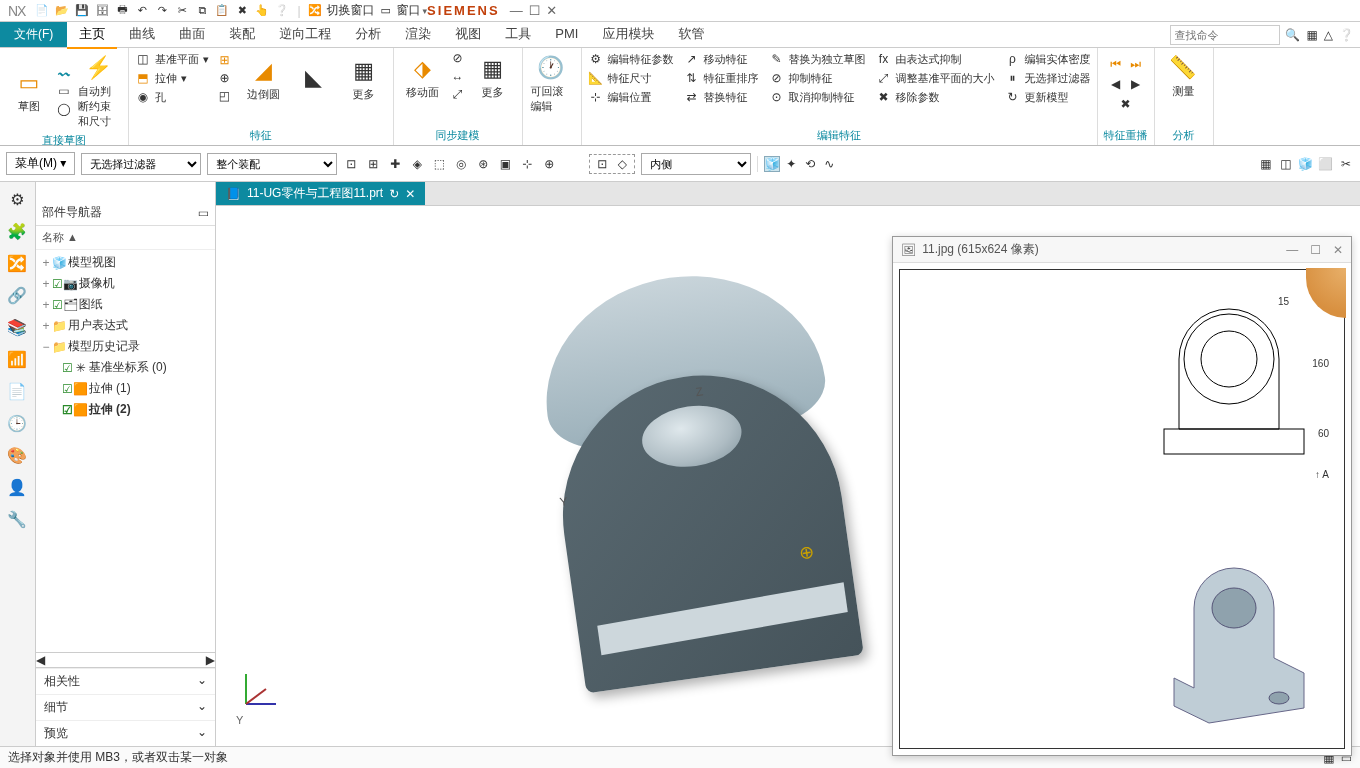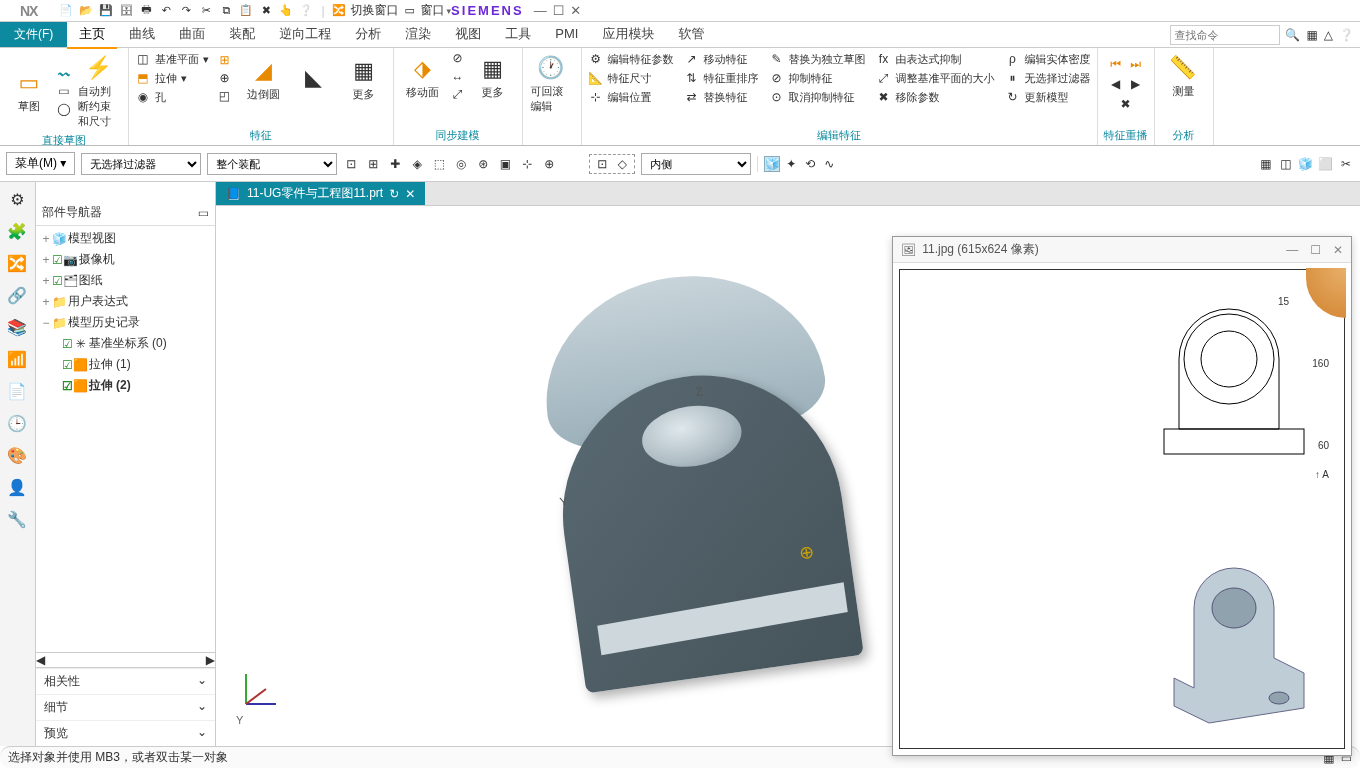--- a/index.html
+++ b/index.html
@@ -1,24 +1,24 @@
 <!DOCTYPE html>
 <html><head>
 <meta charset="utf-8">
 <style>
 * { margin: 0; padding: 0; box-sizing: border-box; font-family: "Microsoft YaHei", "Segoe UI", Arial, sans-serif; }
 body { width: 1360px; height: 768px; overflow: hidden; background: #fff; font-size: 12px; color: #333; }
 
 
 .title-bar { height: 22px; background: #fff; display: flex; align-items: center; border-bottom: 1px solid #ccc; }
-.nx-logo { font-size: 14px; font-weight: bold; color: #888; padding: 0 20px; letter-spacing: -1px; }
+.nx-logo { font-size: 14px; font-weight: normal; color: #888; padding: 0 8px; letter-spacing: -1px; }
 .qat { display: flex; align-items: center; gap: 2px; }
 .qat-btn { width: 18px; height: 18px; display: flex; align-items: center; justify-content: center; font-size: 11px; }
 .title-center { flex: 1; text-align: center; font-size: 12px; color: #555; }
-.siemens { color: #6d28d9; font-weight: bold; font-size: 13px; letter-spacing: 2px; padding-right: 10px; }
+.siemens { color: #c2410c; font-weight: bold; font-size: 13px; letter-spacing: 2px; padding-right: 10px; }
 .win-controls { display: flex; gap: 6px; padding-right: 8px; color: #666; font-size: 13px; }
 
 
 .ribbon-tabs { height: 26px; display: flex; align-items: center; border-bottom: 1px solid #ccc; background: #fff; }
 .file-tab { background: #0d8aa0; color: #fff; padding: 4px 14px; font-size: 12px; height: 100%; display:flex; align-items:center; }
 .rib-tab { padding: 4px 12px; font-size: 13px; color: #444; cursor: pointer; border-bottom: 2px solid transparent; }
 .rib-tab.active { border-bottom: 2px solid #ff9800; color: #000; }
 .rib-right { margin-left: auto; display: flex; align-items: center; padding-right: 6px; gap: 6px; }
 .search-cmd { border: 1px solid #ccc; height: 20px; width: 110px; padding: 0 4px; font-size: 11px; color:#999;margin-left:24px; }
 
@@ -74,21 +74,21 @@
 
 
 .imgwin { position: absolute; right: 8px; top: 30px; width: 460px; height: 520px; border: 1px solid #999; background: #fff; box-shadow: 0 2px 8px rgba(0,0,0,.2); }
 .imgwin-title { height: 26px; display: flex; align-items: center; padding: 0 8px; font-size: 12px; color: #555; border-bottom: 1px solid #ddd; background:#f7f7f7; }
 .imgwin-title .wc { margin-left: auto; display:flex; gap:12px; color:#888; }
 .imgwin-body { position: relative; padding: 6px; height: calc(100% - 26px); }
 .drawing { border: 1px solid #333; width: 100%; height: 100%; position: relative; font-size: 10px; color:#333; }
 .dview { position: absolute; }
 
 
-.status { height: 22px; border-top: 1px solid #ccc; display: flex; align-items: center; padding: 0 8px; font-size: 12px; background:#fafafa;border-radius:10px; }
+.status { height: 22px; border-top: 1px solid #ccc; display: flex; align-items: center; padding: 0 8px; font-size: 12px; background:#fafafa; }
 .status .sright { margin-left: auto; display:flex; gap:6px; }
 
 svg { display:block; }
 </style>
 </head>
 <body>
 
 <div class="title-bar">
   <span class="nx-logo">NX</span>
   <div class="qat">
@@ -362,20 +362,21 @@
     <span class="ricon">🎨</span>
     <span class="ricon">👤</span>
     <span class="ricon">🔧</span>
   </div>
 
   <div class="navigator">
     <div class="nav-header">
       <span>部件导航器</span>
       <span class="pin">▭</span>
     </div>
+    <div class="nav-cols"><span>名称</span> ▲</div>
     <div class="tree" id="tree">
         <div class="tnode indent0">
           <span class="exp">+</span>
           <span class="chk"> </span>
           <span class="tico">🧊</span> 
           <span>模型视图</span>
         </div>
         <div class="tnode indent0">
           <span class="exp">+</span>
           <span class="chk">☑</span>
@@ -483,21 +484,21 @@
 
             <div class="dview" style="right:15px;top:18px;width:180px;height:200px">
               <div style="text-align:right">↓ <span>A</span></div>
               <svg width="170" height="170">
                 <path d="M30 130 L30 60 A50 50 0 0 1 130 60 L130 130 Z" fill="none" stroke="#000"></path>
                 <circle cx="80" cy="60" r="28" fill="none" stroke="#000"></circle>
                 <circle cx="80" cy="60" r="45" fill="none" stroke="#000"></circle>
                 <rect x="15" y="130" width="140" height="25" fill="none" stroke="#000"></rect>
               </svg>
               <span style="position:absolute;right:0;top:70px">160</span>
-              <span style="position:absolute;right:0;top:152px">60</span>
+              <span style="position:absolute;right:0;top:140px">60</span>
               <span style="position:absolute;right:40px;top:8px">15</span>
               <div style="text-align:right">↑ <span>A</span></div>
             </div>
 
 
             <div class="dview" style="right:10px;bottom:10px;width:180px;height:200px">
               <svg width="170" height="190">
                 <path d="M40 150 L40 70 A40 40 0 0 1 120 70 L120 120 L150 135 L150 170 L55 185 L20 168 L20 140 Z" fill="#bfcdd6" stroke="#668"></path>
                 <ellipse cx="80" cy="70" rx="22" ry="20" fill="#8fa2ad" stroke="#557"></ellipse>
                 <ellipse cx="125" cy="160" rx="10" ry="6" fill="#8fa2ad" stroke="#557"></ellipse>

